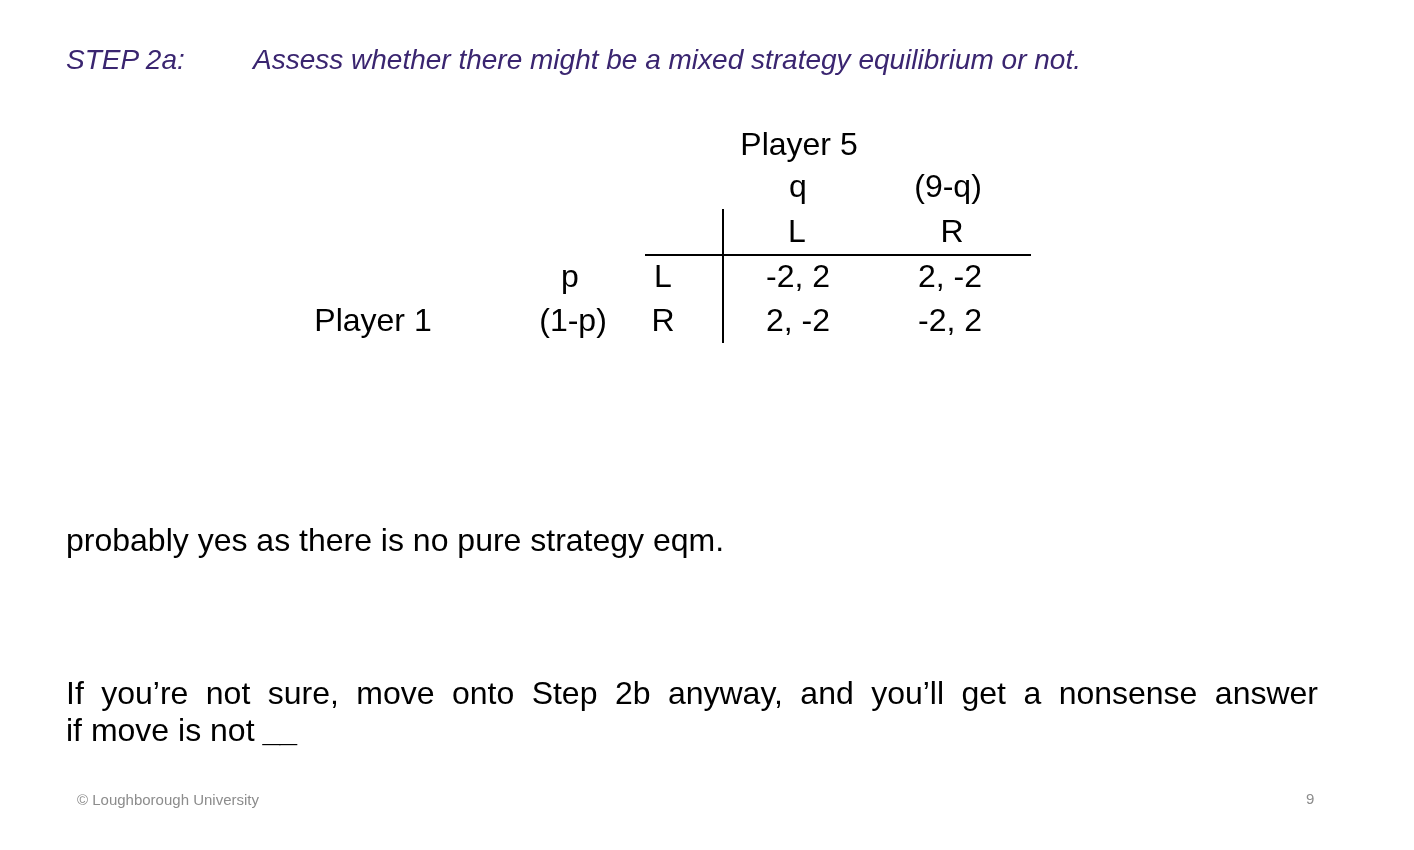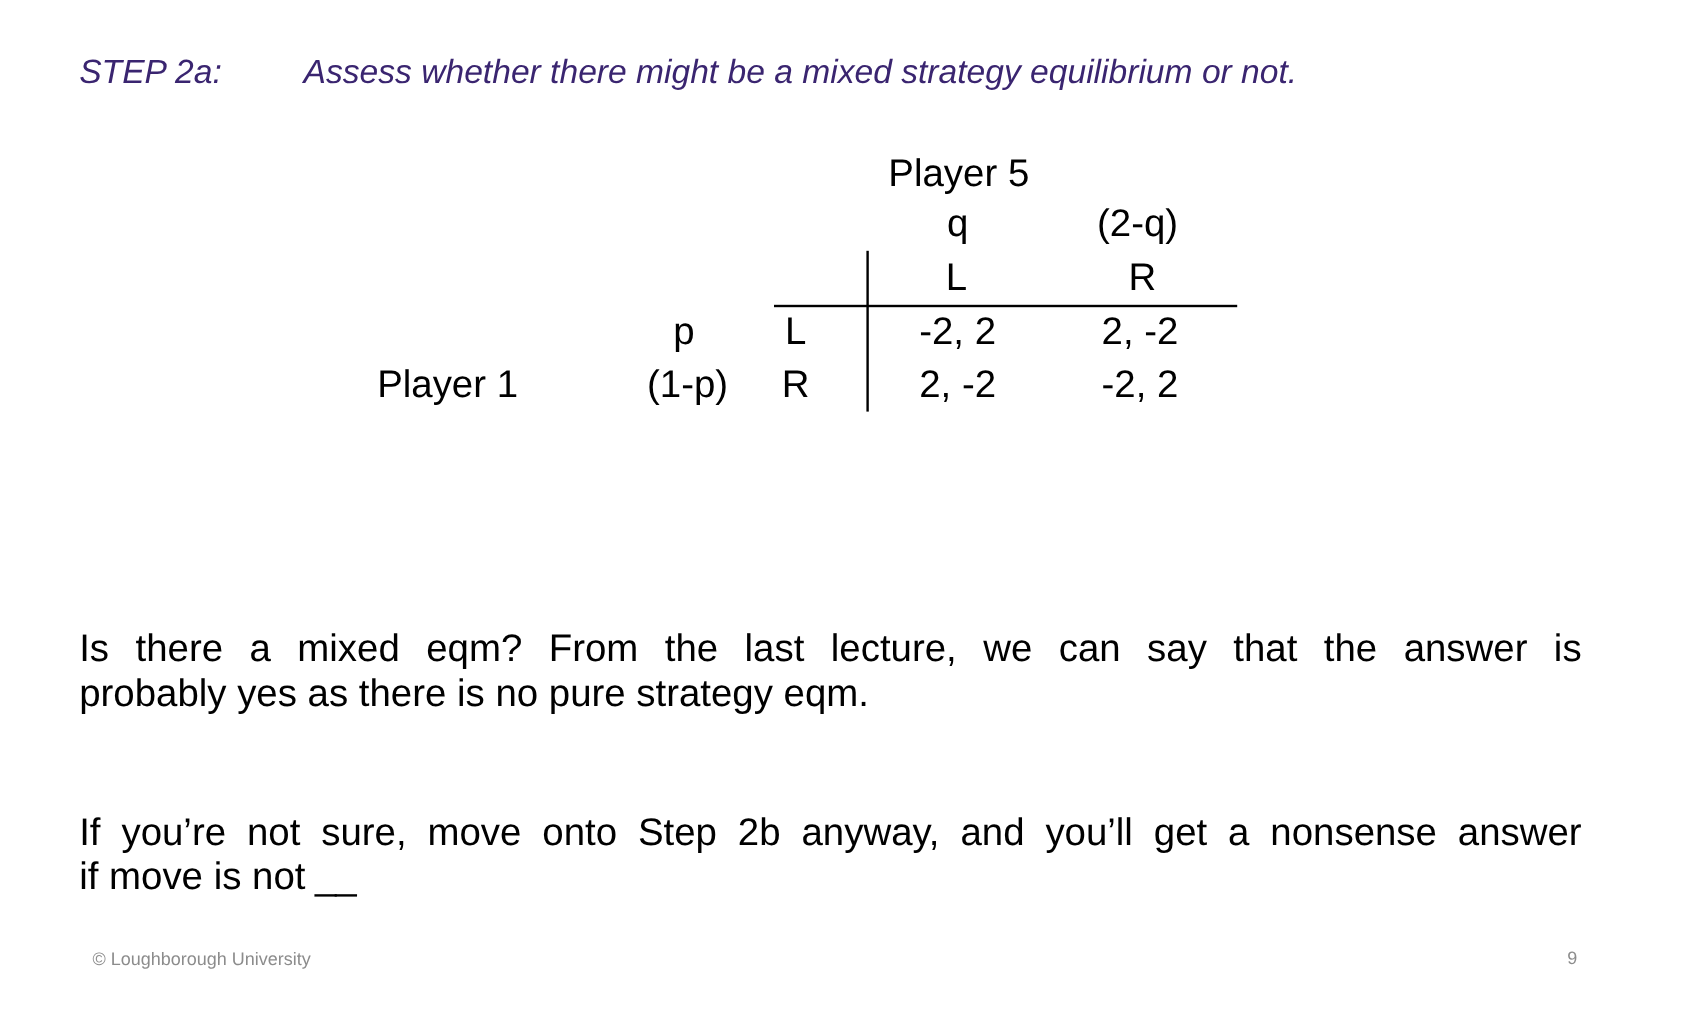--- a/index.html
+++ b/index.html
@@ -67,21 +67,21 @@
     left: 66px;
     width: 1252px;
     font-size: 32px;
     line-height: 37px;
     color: #000;
   }
   .para-1 { top: 522px; }
   .para-2 { top: 675px; }
   .line-justify { text-align: justify; text-align-last: justify; }
   .blank-mark {
-    font-weight: normal;
+    font-weight: bold;
     letter-spacing: -1px;
     margin-left: 8px;
   }
 
   
   .footer-copyright {
     position: absolute;
     left: 77px; top: 791px;
     font-size: 15px;
     color: #8C8C8C;
@@ -99,42 +99,41 @@
 <div class="slide">
 
   <div class="title">
     <span class="title-step">STEP 2a:</span><span>Assess whether there might be a mixed strategy equilibrium or not.</span>
   </div>
 
   <div>
     <span class="m-item m-player2">Player 5</span>
 
     <span class="m-item m-q">q</span>
-    <span class="m-item m-oneq">(2-q)</span>
+    <span class="m-item m-oneq">(9-q)</span>
 
     <span class="m-item m-colL">L</span>
     <span class="m-item m-colR">R</span>
 
     <div class="m-vline"></div>
     <div class="m-hline"></div>
 
     <span class="m-item m-p">p</span>
     <span class="m-item m-rowL">L</span>
     <span class="m-item m-c00">-2, 2</span>
     <span class="m-item m-c01">2, -2</span>
 
     <span class="m-item m-player1">Player 1</span>
     <span class="m-item m-onep">(1-p)</span>
     <span class="m-item m-rowR">R</span>
     <span class="m-item m-c10">2, -2</span>
     <span class="m-item m-c11">-2, 2</span>
   </div>
 
   <div class="para para-1">
-    <div class="line-justify">Is there a mixed eqm? From the last lecture, we can say that the answer is</div>
     <div>probably yes as there is no pure strategy eqm.</div>
   </div>
 
   <div class="para para-2">
     <div class="line-justify">If you’re not sure, move onto Step 2b anyway, and you’ll get a nonsense answer</div>
     <div><span>if move is not</span><span class="blank-mark">__</span></div>
   </div>
 
   <div class="footer-copyright">© Loughborough University</div>
   <div class="footer-page">9</div>

